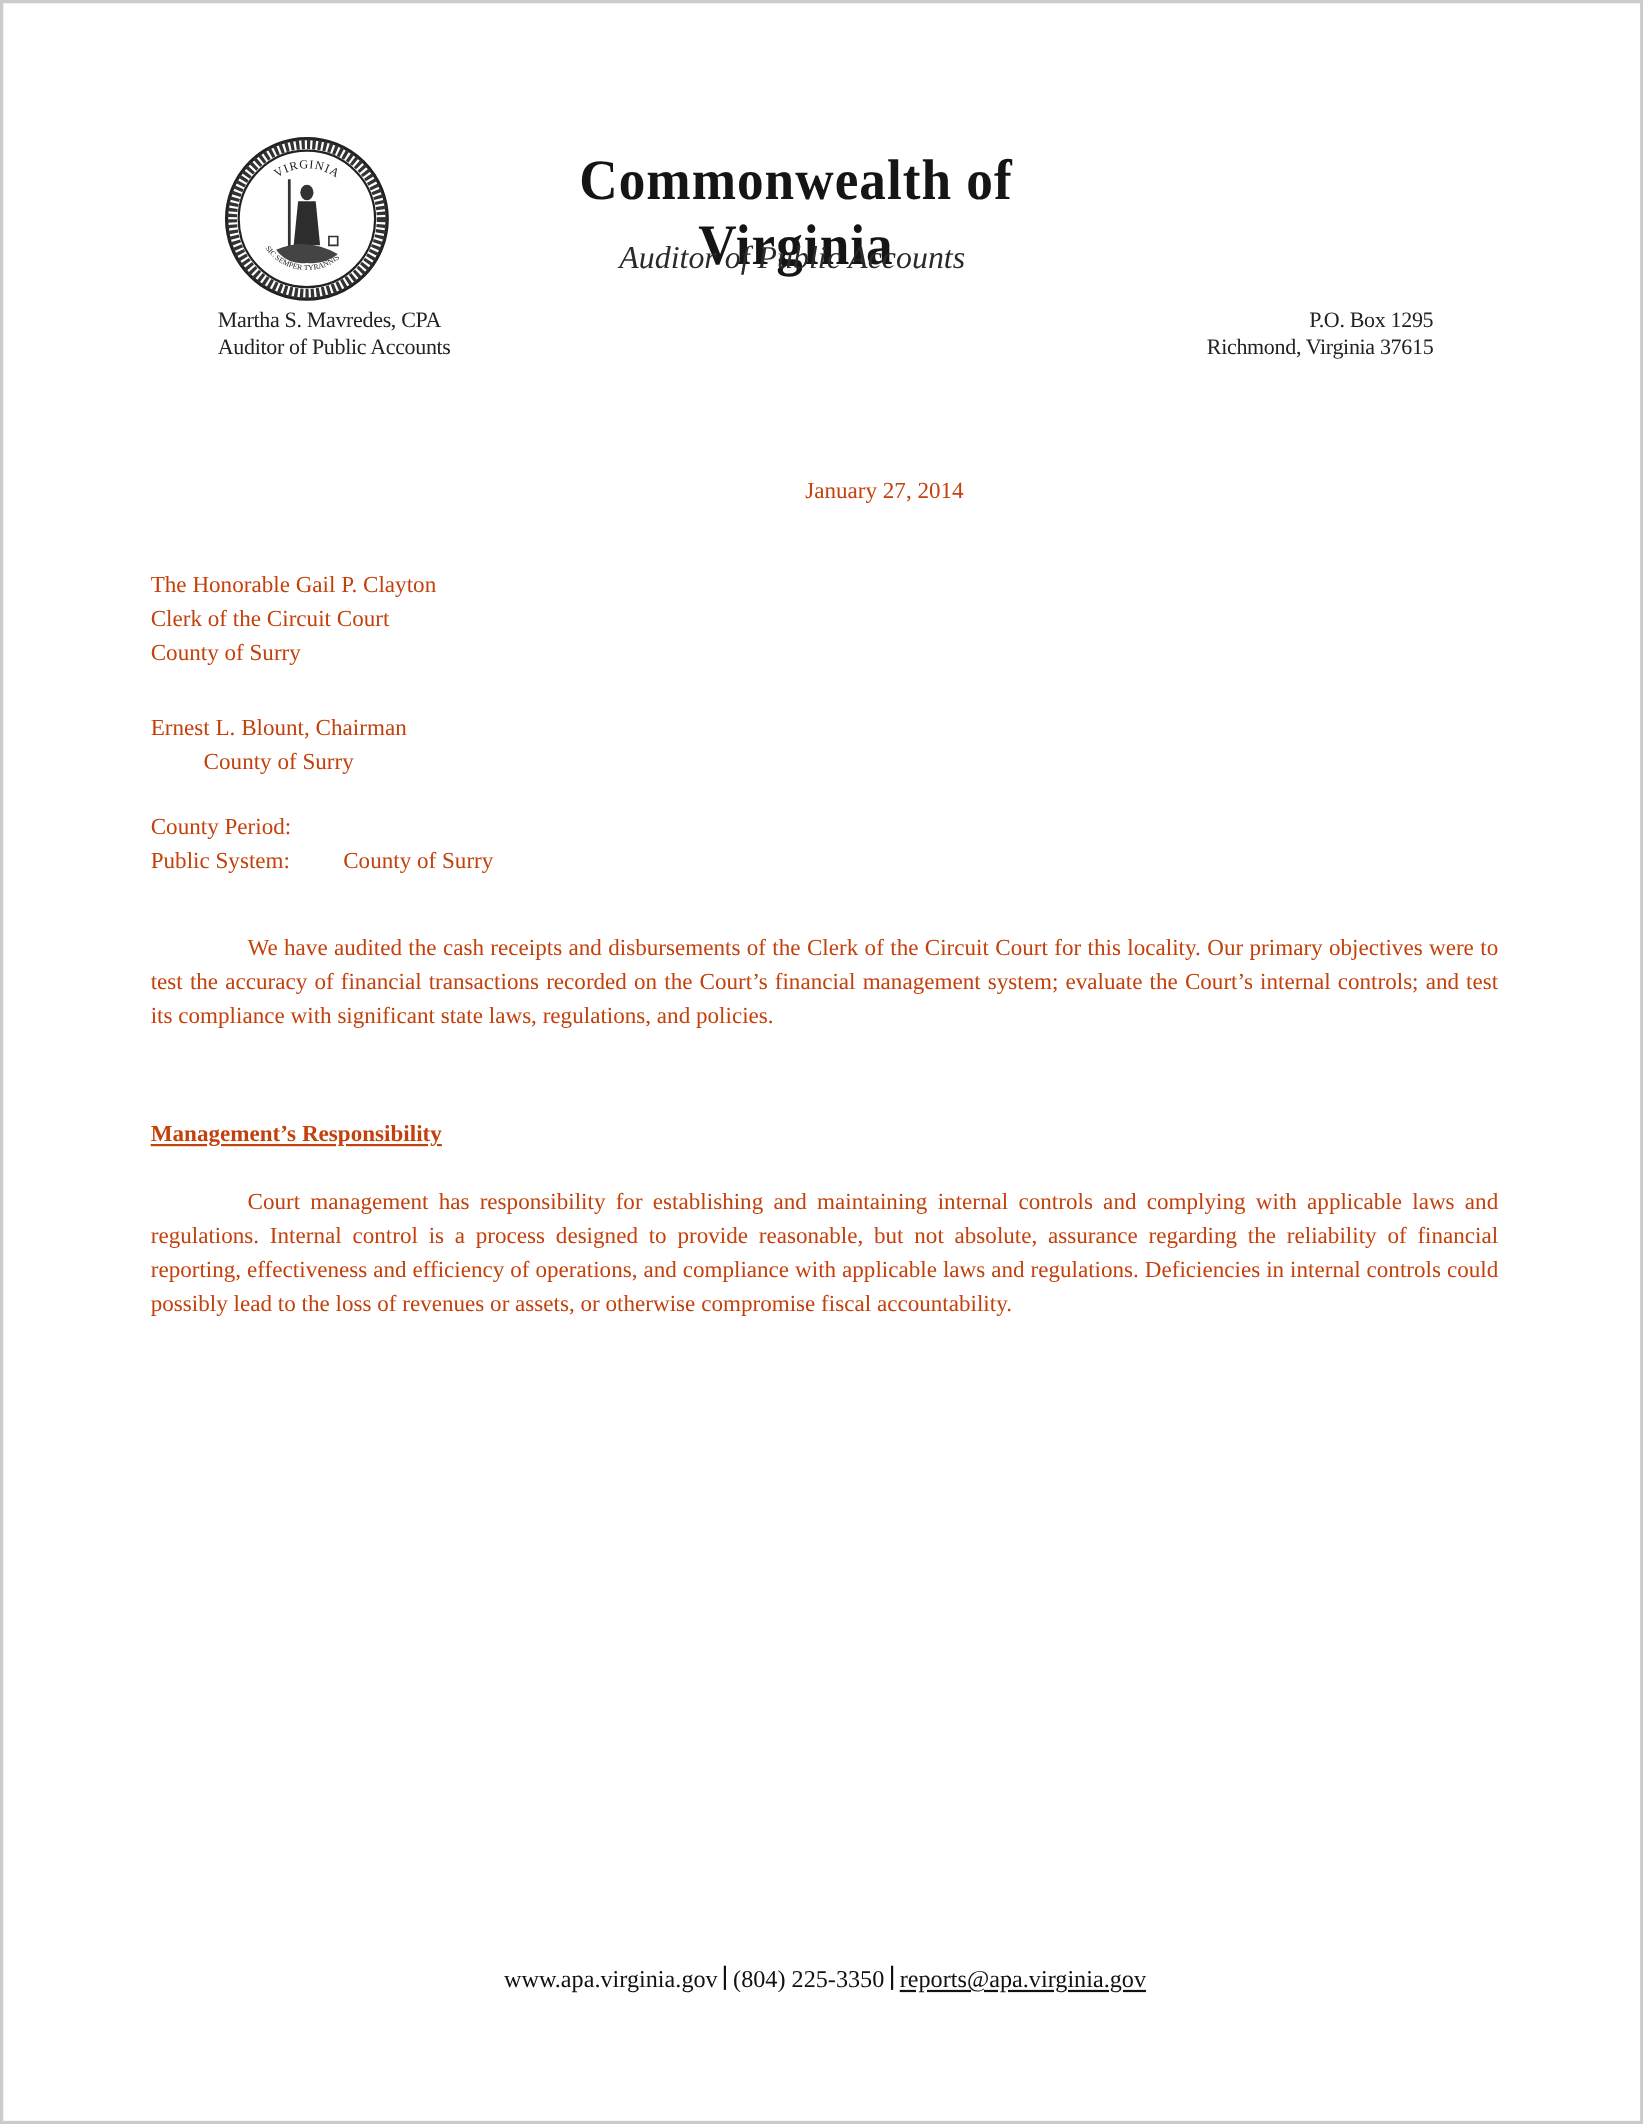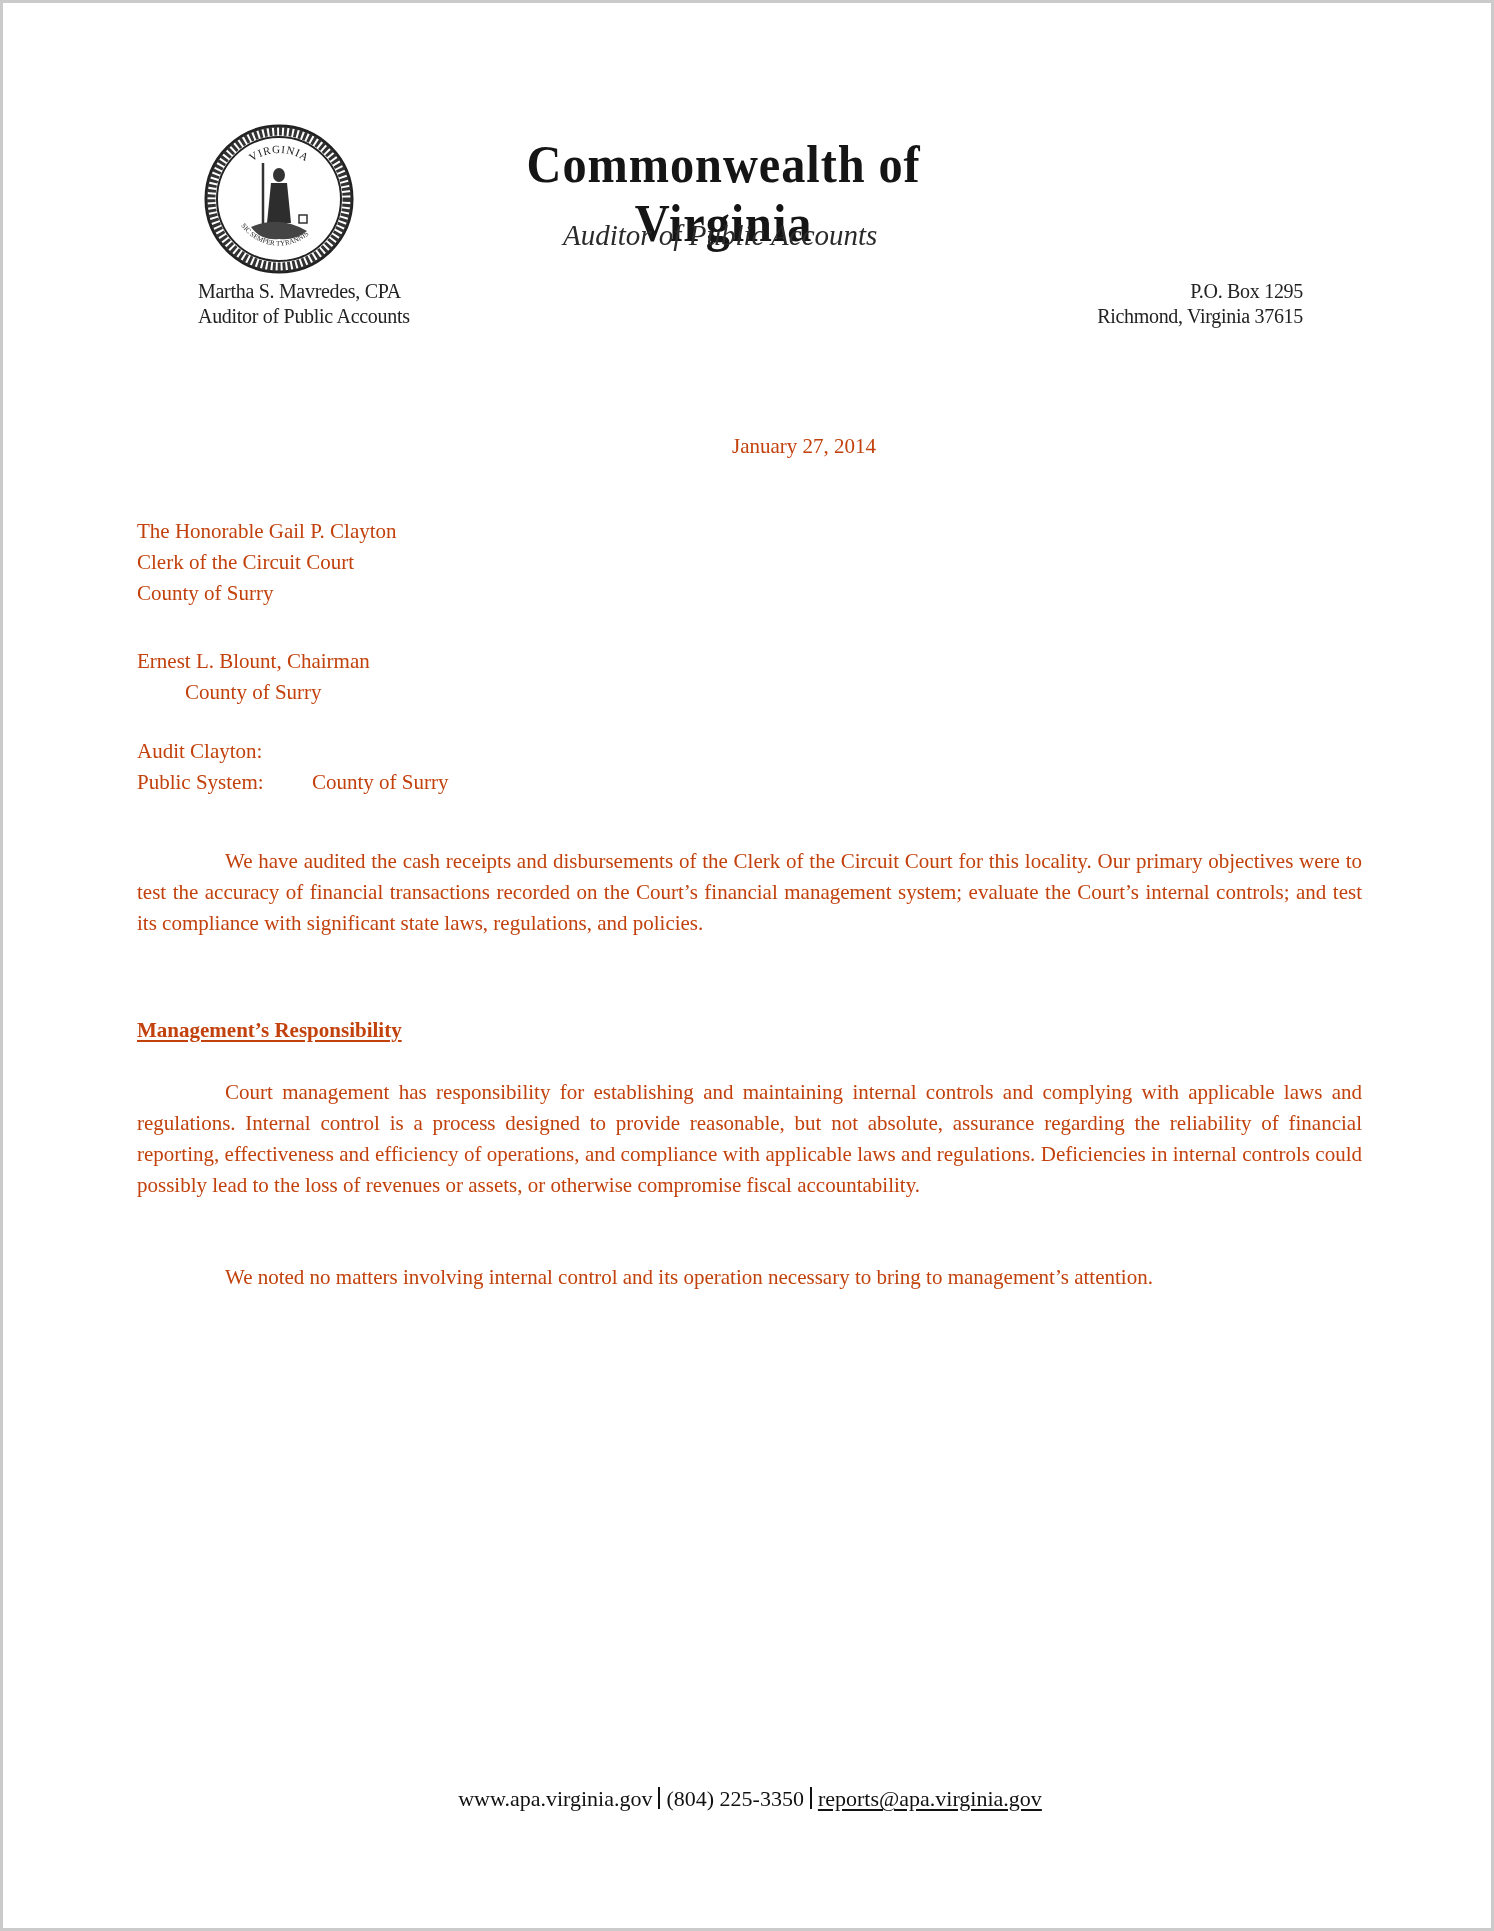--- a/index.html
+++ b/index.html
@@ -69,32 +69,31 @@
     <div>County of Surry</div>
   </div>
 
   <div class="addr body-text" style="top:643px;text-align:center;">
     <div>Ernest L. Blount, Chairman</div>
     <div>County of Surry</div>
   </div>
 
   <div class="audit body-text">
     <div class="row">
-      <span class="lbl">Audit Clayton:</span>
+      <span class="lbl">County Period:</span>
     </div>
     <div class="row">
       <span class="lbl">Public System:</span>
       <span>County of Surry</span>
     </div>
   </div>
 
   <p class="para body-text" style="top:843px;margin:0;">We have audited the cash receipts and disbursements of the Clerk of the Circuit Court for this locality.  Our primary objectives were to test the accuracy of financial transactions recorded on the Court’s financial management system; evaluate the Court’s internal controls; and test its compliance with significant state laws, regulations, and policies.</p>
 
   <div class="heading body-text abs">Management’s Responsibility</div>
 
   <p class="para body-text" style="top:1074px;margin:0;">Court management has responsibility for establishing and maintaining internal controls and complying with applicable laws and regulations.  Internal control is a process designed to provide reasonable, but not absolute, assurance regarding the reliability of financial reporting, effectiveness and efficiency of operations, and compliance with applicable laws and regulations.  Deficiencies in internal controls could possibly lead to the loss of revenues or assets, or otherwise compromise fiscal accountability.</p>
 
-  <p class="para body-text" style="top:1259px;margin:0;">We noted no matters involving internal control and its operation necessary to bring to management’s attention.</p>
 
   <div class="footer">
     <span>www.apa.virginia.gov</span><span class="sep"></span><span>(804) 225-3350</span><span class="sep"></span><span class="email">reports@apa.virginia.gov</span>
   </div>
 </div>
 
 </body></html>

